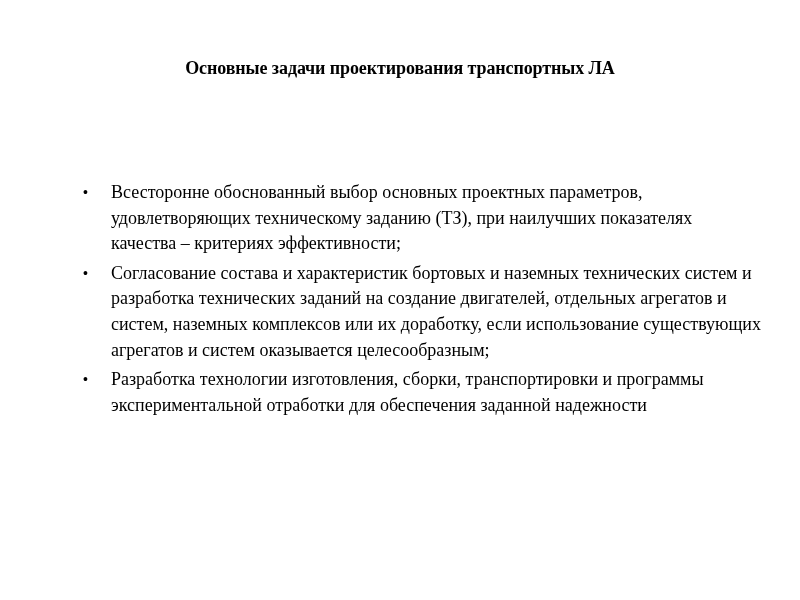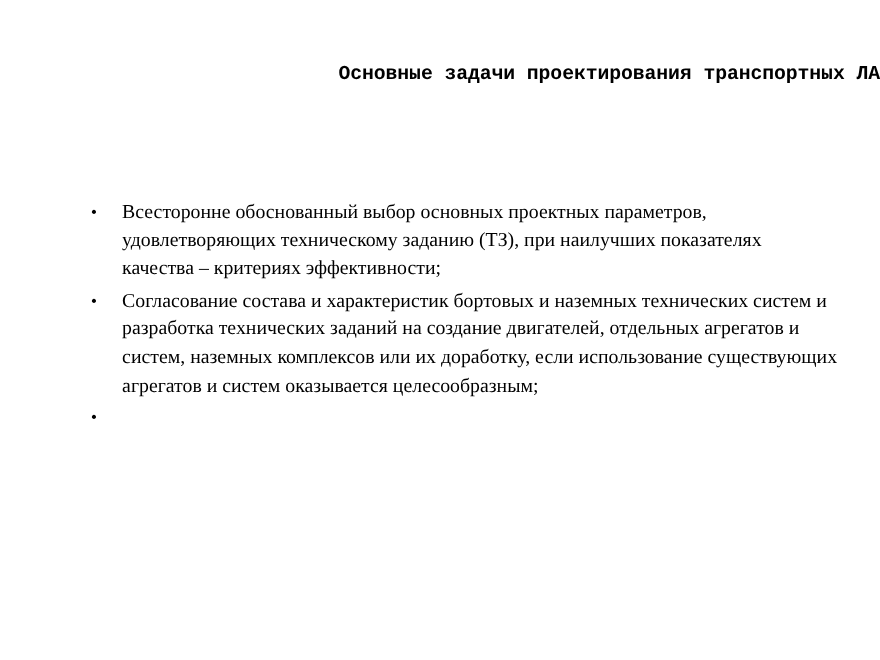--- a/index.html
+++ b/index.html
@@ -13,22 +13,22 @@
       height: 600px;
       background: #ffffff;
       overflow: hidden;
       color: #000000;
     }
     .title {
       position: absolute;
       left: 0;
       top: 58px;
       width: 800px;
-      text-align: right;
-      font-family: Liberation Mono, monospace;
+      text-align: center;
+      font-family: Liberation Serif, serif;
       font-weight: bold;
       font-size: 18px;
       letter-spacing: -0.1px;
     }
     .body {
       position: absolute;
       left: 80px;
       top: 180px;
       width: 680px;
       font-family: "Liberation Serif", serif;
@@ -67,16 +67,17 @@
       <li class="b1">
         <span class="bullet">•</span>
         <span>Всесторонне обоснованный выбор основных проектных параметров, удовлетворяющих техническому заданию (ТЗ), при наилучших показателях качества – критериях эффективности;</span>
       </li>
       <li class="b2">
         <span class="bullet">•</span>
         <span>Согласование состава и характеристик бортовых и наземных технических систем и разработка технических заданий на создание двигателей, отдельных агрегатов и систем, наземных комплексов или их доработку, если использование существующих агрегатов и систем оказывается целесообразным;</span>
       </li>
       <li class="b3">
         <span class="bullet">•</span>
+        <span>Разработка технологии изготовления, сборки, транспортировки и программы экспериментальной отработки для обеспечения заданной надежности</span>
       </li>
     </ul>
   </div>
 </div>
 
 </body></html>

